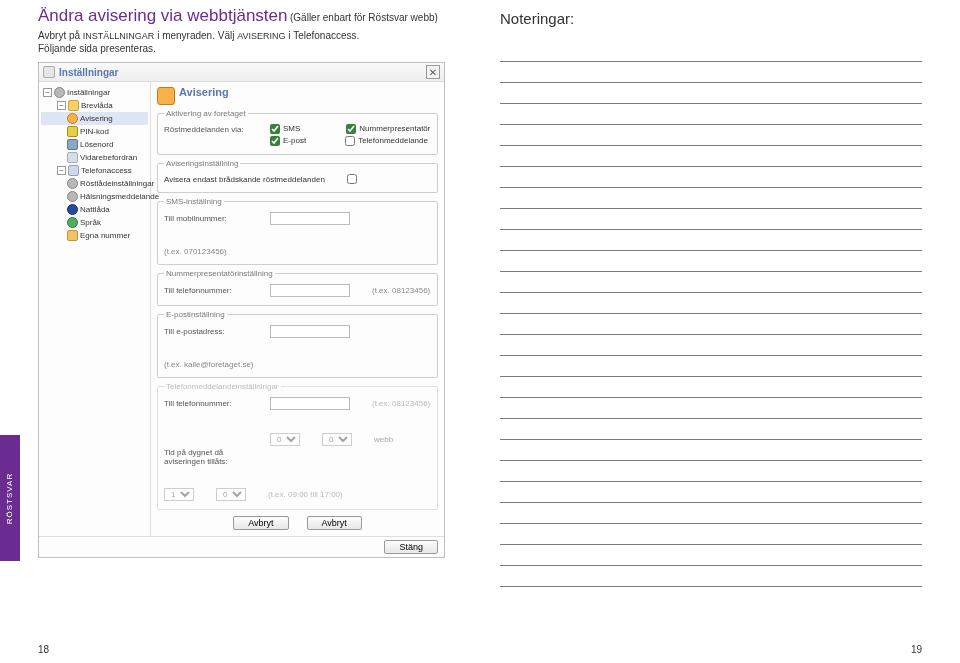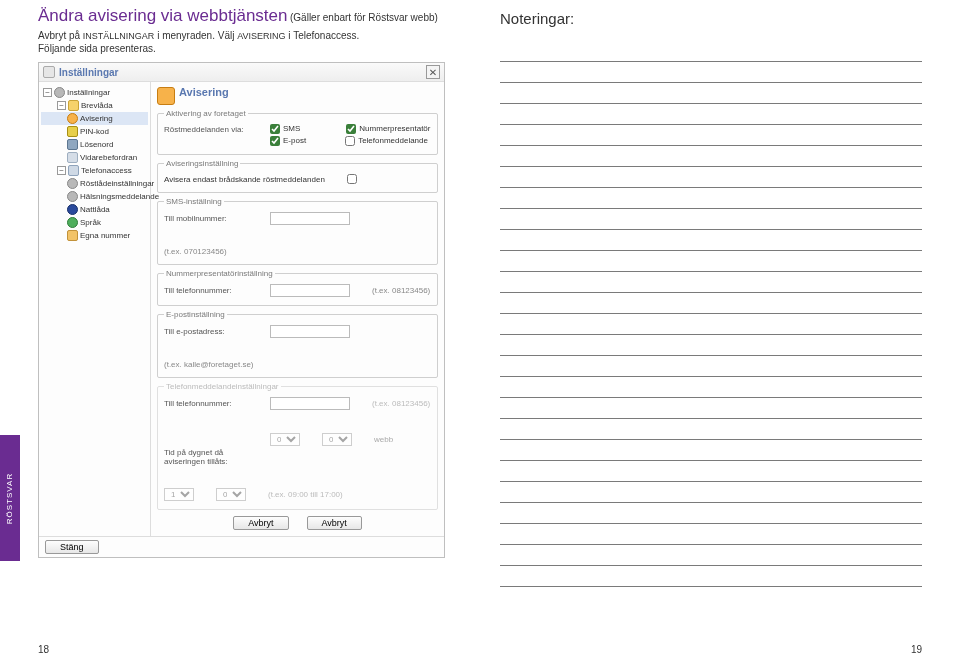--- a/index.html
+++ b/index.html
@@ -160,21 +160,21 @@
     padding:1px 14px;
     border:1px solid #999;
     background:linear-gradient(#fdfdfd,#e7e7e7);
     border-radius:2px;
   }
 
   .dialog-footer {
     border-top:1px solid #ddd;
     padding:3px 6px;
     display:flex;
-    justify-content:flex-start;
+    justify-content:flex-end;
   }
 
   
   .notes-heading { font-size:15px; color:#333; margin-bottom:14px; margin-top:4px; }
   .note-line {
     border-bottom: 1px solid #7a7a7a;
     height: 21px;
   }
   .page-num { position:absolute; bottom:8px; font-size:10px; color:#333; }
   .page-left .page-num { left: 38px; }

